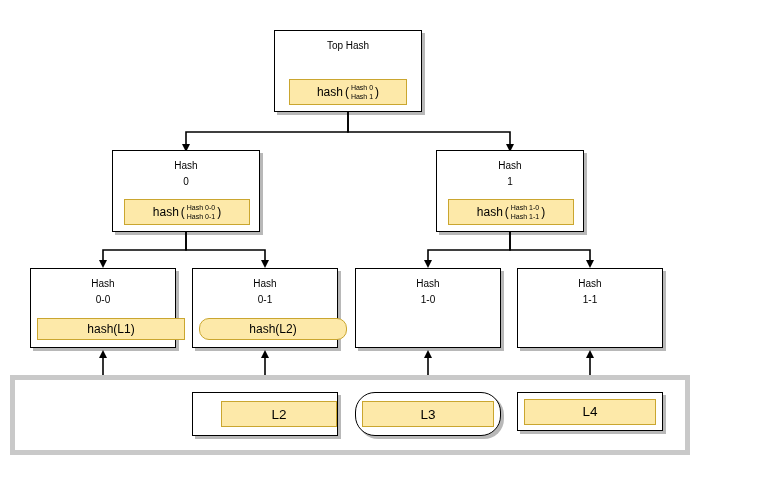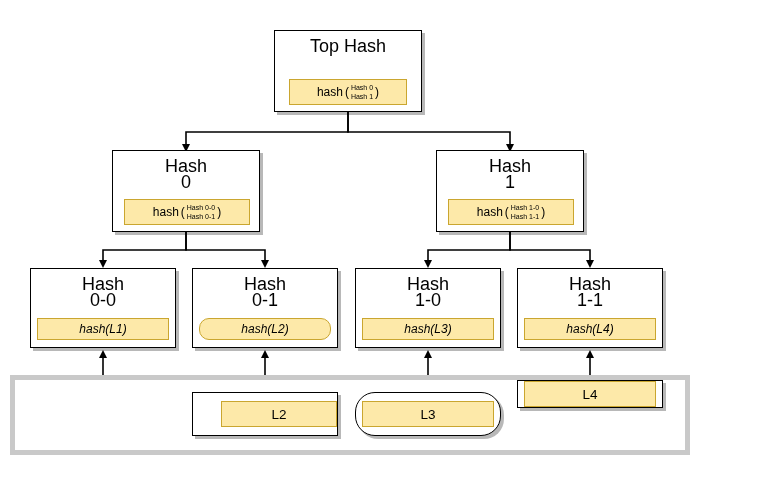--- a/index.html
+++ b/index.html
@@ -29,41 +29,40 @@
     background: #ffffff;
     border: 1px solid #000000;
     box-shadow: 3px 3px 0 rgba(0,0,0,0.28);
     display: flex;
     flex-direction: column;
     align-items: center;
     justify-content: flex-start;
     z-index: 3;
   }
   .node .title {
-    font-size: 18px;
+    font-size: 10px;
     color: #000000;
     text-align: center;
     line-height: 16px;
     white-space: pre-line;
     padding-top: 7px;
   }
   .hashbox {
     box-sizing: border-box;
     background: #fde9a9;
     border: 1px solid #caa62f;
     display: flex;
     align-items: center;
     justify-content: center;
     font-size: 12px;
     color: #000000;
   }
   .hashbox.leafhash {
-    width: 132px;
+    width: 148px;
     height: 22px;
-    font-style: italic;
   }
   .hb-inline {
     display: flex;
     align-items: center;
     gap: 2px;
   }
   .hb-args {
     display: flex;
     flex-direction: column;
     align-items: flex-start;
@@ -192,34 +191,32 @@
 
   <div class="node" style="left:192px; top:268px; width:146px; height:80px;">
     <div class="title">Hash
 0-1</div>
     <div class="hashbox leafhash" style="position:absolute; left:6px; top:49px;border-radius:10px;">hash(L2)</div>
   </div>
 
   <div class="node" style="left:355px; top:268px; width:146px; height:80px;">
     <div class="title">Hash
 1-0</div>
-    <div class="hashbox leafhash" style="position:absolute; left:6px; top:49px;">hash(L3)</div>
   </div>
 
   <div class="node" style="left:517px; top:268px; width:146px; height:80px;">
     <div class="title">Hash
 1-1</div>
-    <div class="hashbox leafhash" style="position:absolute; left:6px; top:49px;">hash(L4)</div>
   </div>
 
   <div class="leafgroup" style="left:10px; top:375px; width:680px; height:80px;"></div>
 
   <div class="leafnode" style="left:192px; top:392px; width:146px; height:44px;padding-left:28px;">
     <div class="databox">L2</div>
   </div>
   <div class="leafnode" style="left:355px; top:392px; width:146px; height:44px;border-radius:20px;">
     <div class="databox">L3</div>
   </div>
-  <div class="leafnode" style="left:517px; top:380px; width:146px; height:28px;">
+  <div class="leafnode" style="left:517px; top:392px; width:146px; height:39px;">
     <div class="databox">L4</div>
   </div>
 
 </div>
 
 </body></html>

